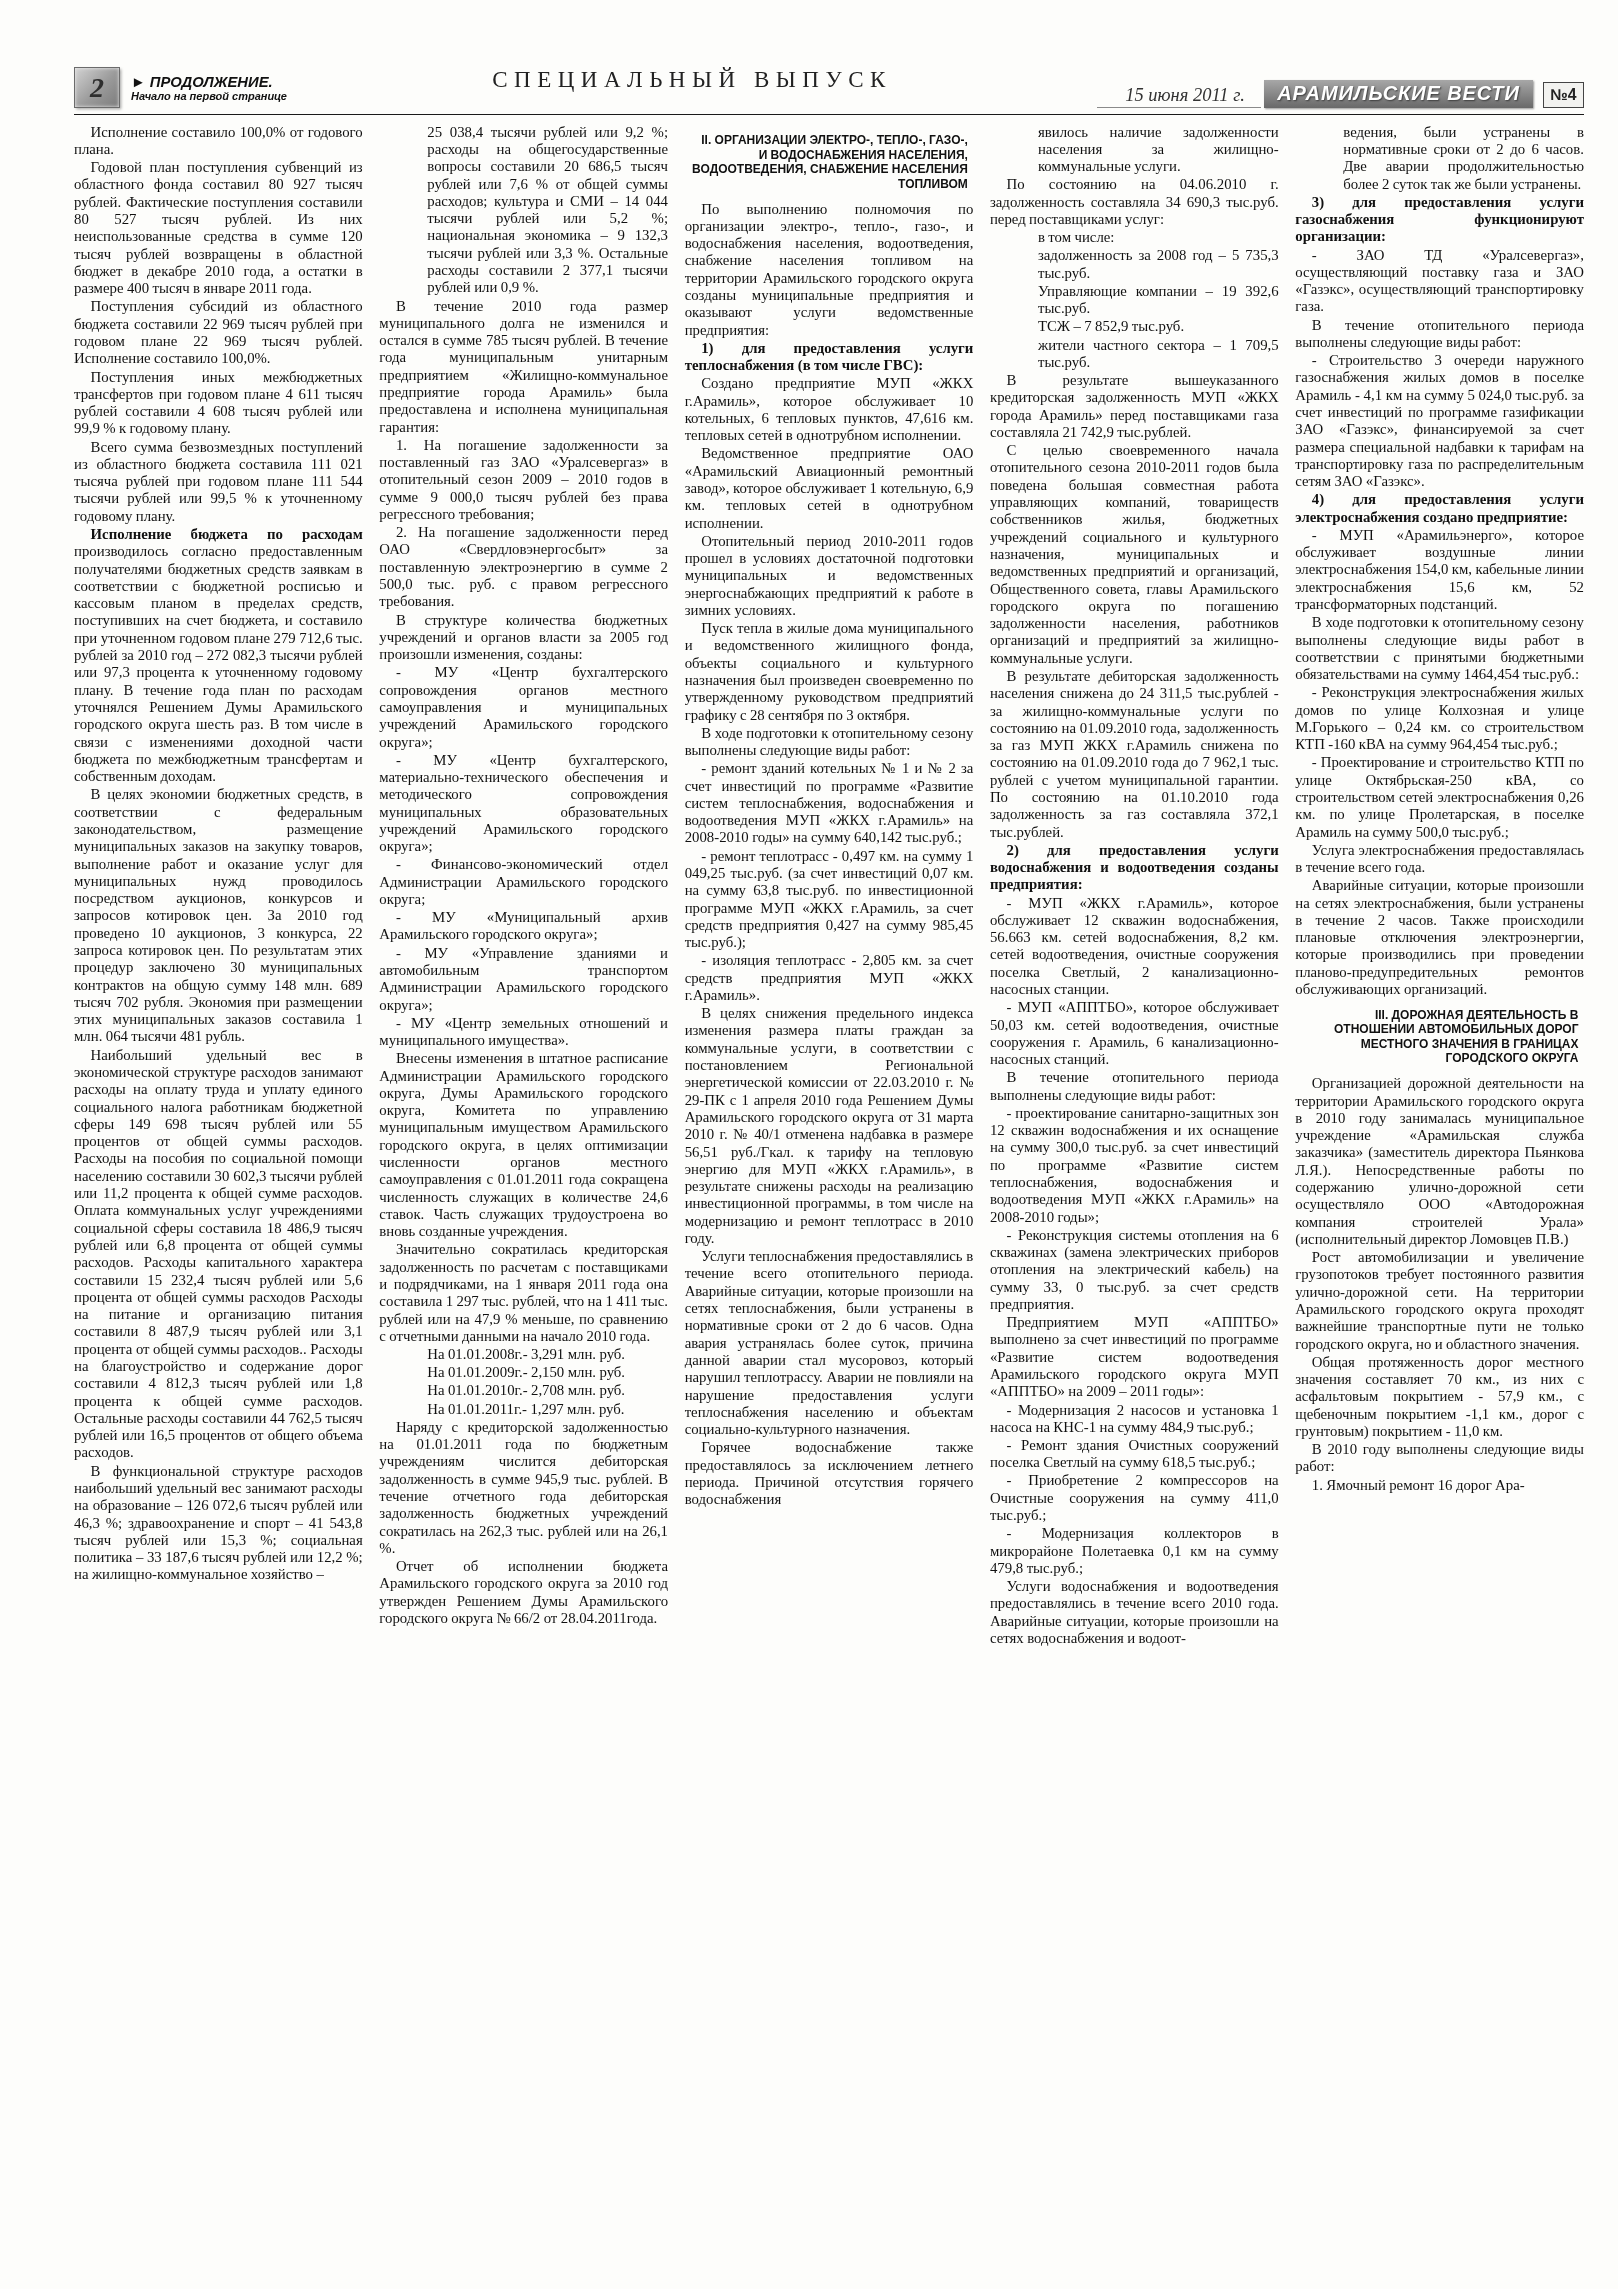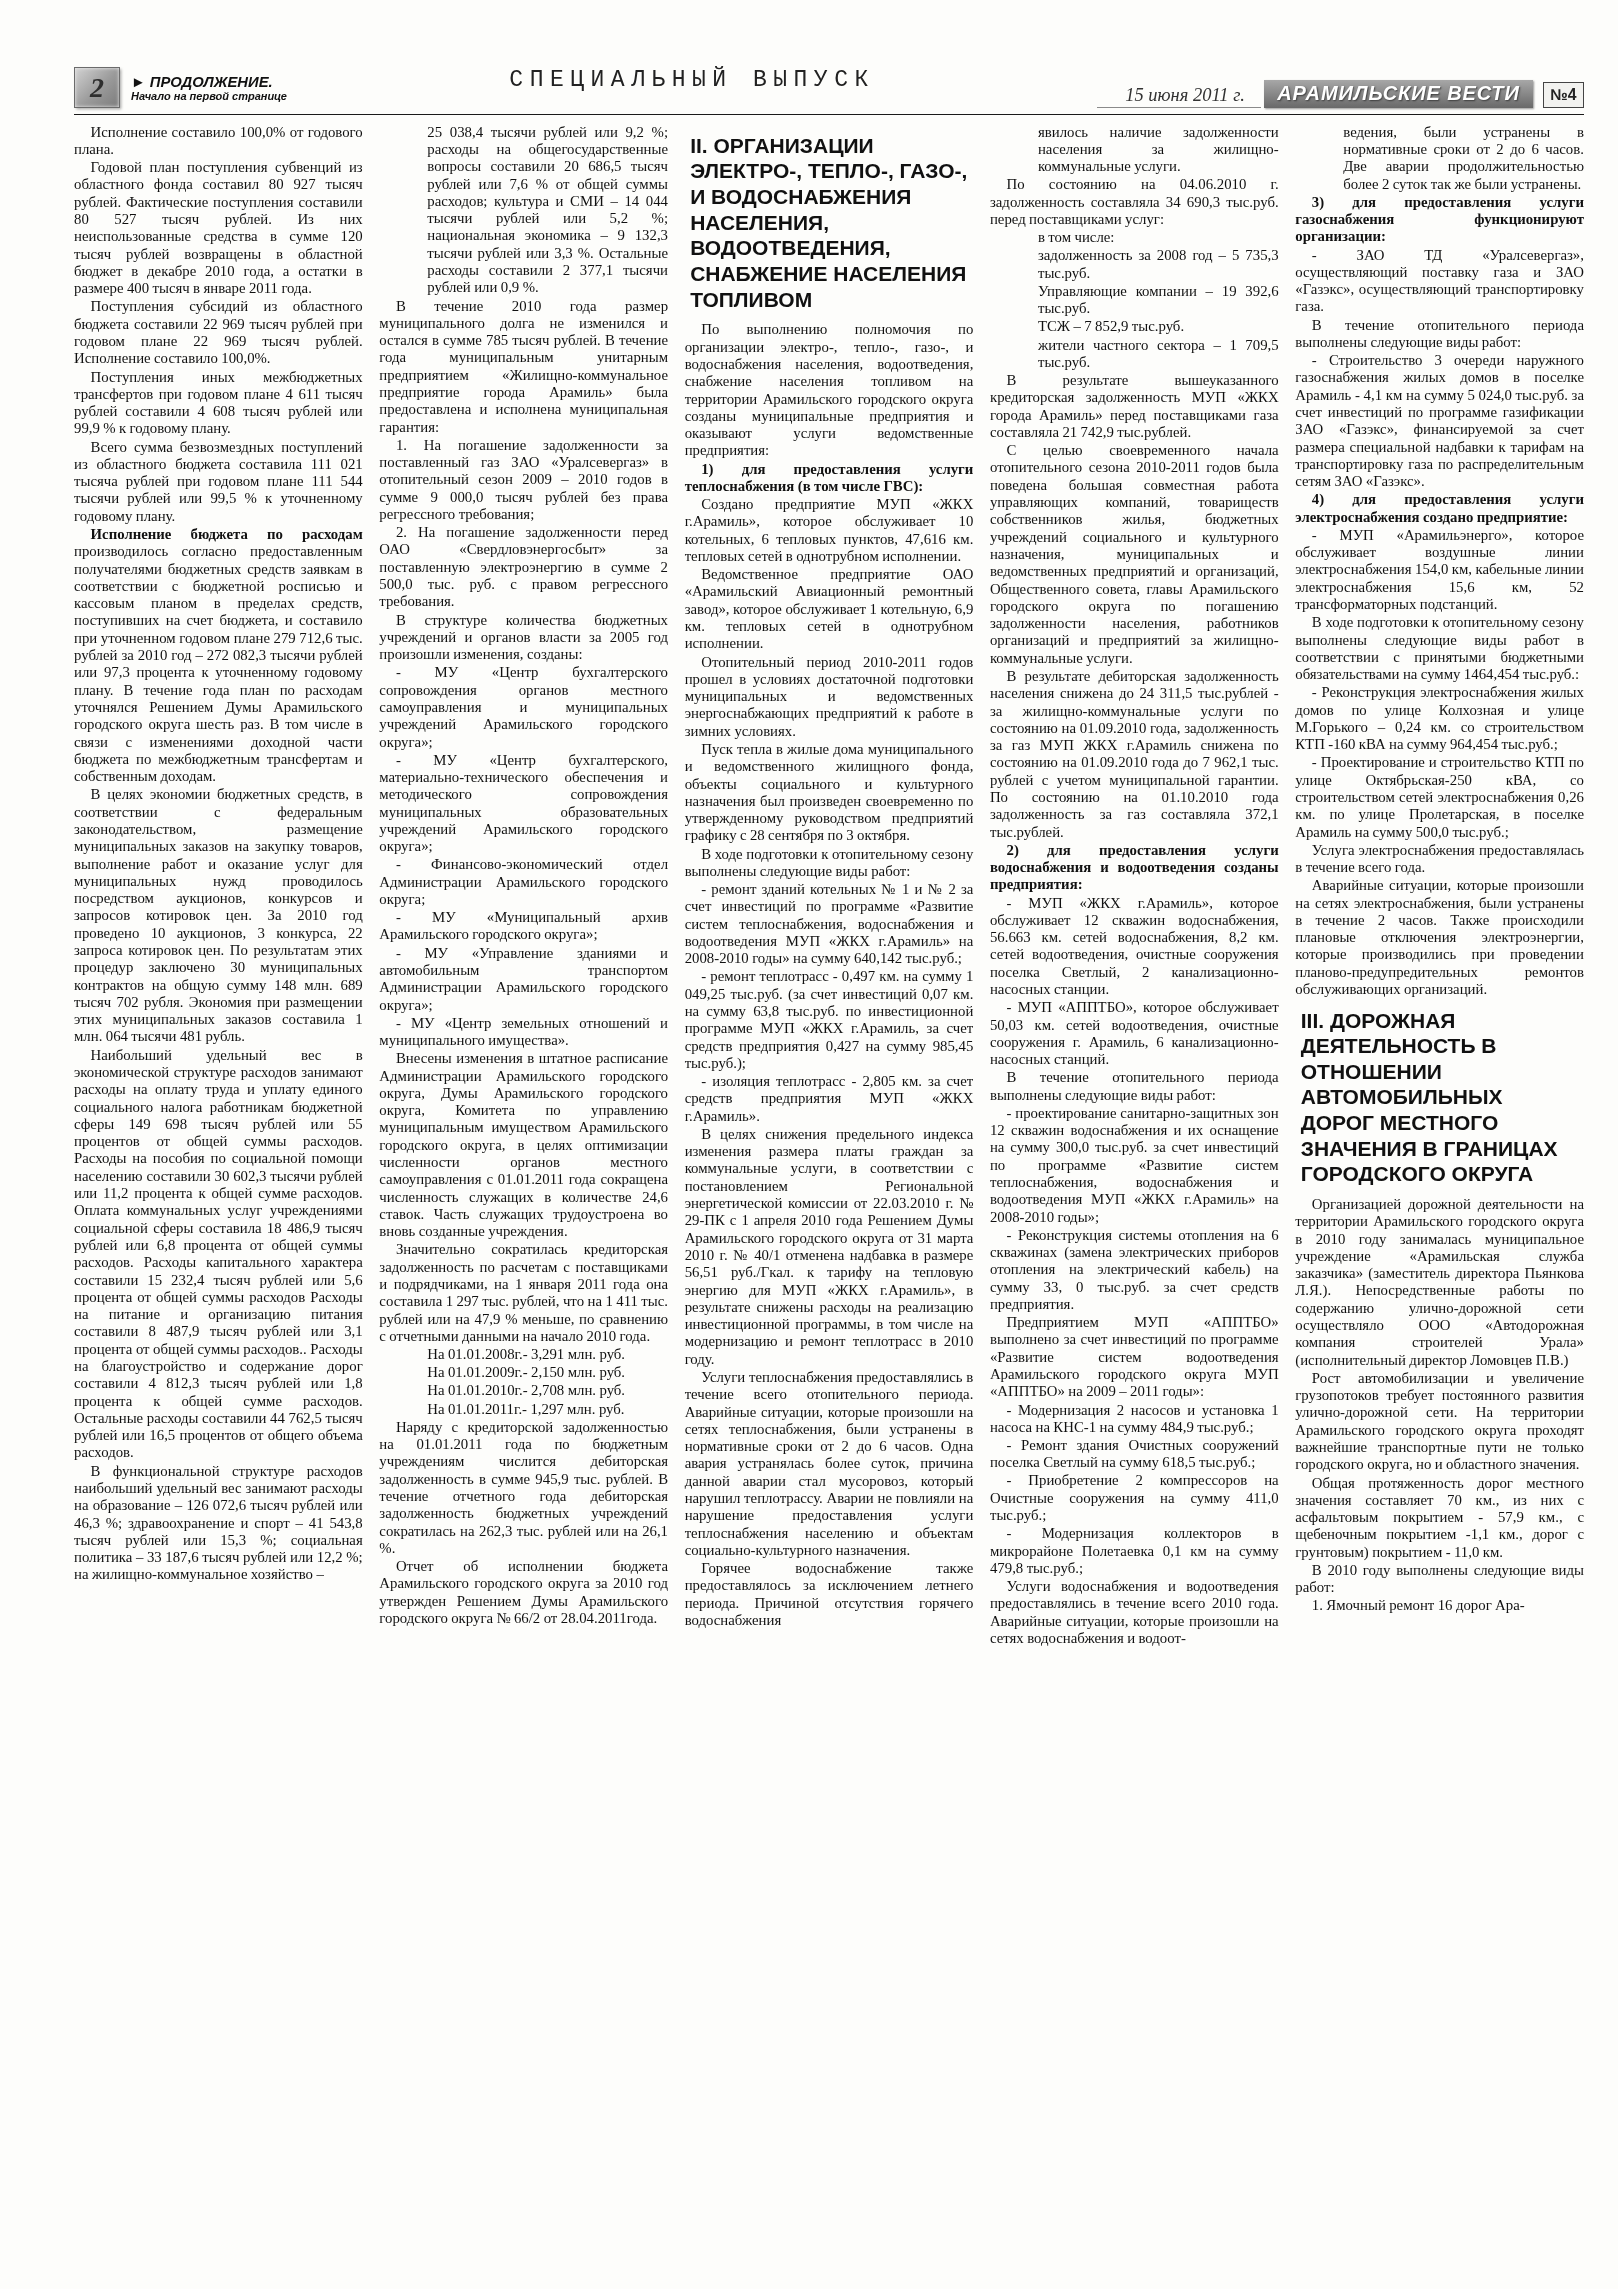--- a/index.html
+++ b/index.html
@@ -18,21 +18,21 @@
   .pagenum{
     width:44px;height:39px;display:flex;align-items:center;justify-content:center;
     background:linear-gradient(135deg,#d2d2d2 0%,#9a9a9a 55%,#7c7c7c 100%);
     border:0.9px solid #6b6b6b;box-shadow:1.8px 1.8px 2.8px rgba(0,0,0,.35), inset 0 0 3.7px #eee;
     font:italic bold 28px "Liberation Serif", serif;color:#2e2e2e;
   }
   .continuation{font-family:"Liberation Sans", sans-serif;}
   .cont-title{font-style:italic;font-weight:bold;font-size:14.8px;}
   .cont-sub{font-style:italic;font-weight:bold;font-size:11px;}
   .center-title{
-    font-family:Liberation Mono, monospace;font-size:23px;letter-spacing:6.5px;
+    font-family:Liberation Serif, serif;font-size:23px;letter-spacing:6.5px;
     color:#222;align-self:center;margin-bottom:1.8px;white-space:nowrap;
   }
   .header-right{display:flex;flex-direction:row;align-items:flex-end;gap:2.8px;}
   .date{
     font:italic 18.5px "Liberation Serif", serif;color:#333;
     border-bottom:1.8px solid #8a8a8a;padding:0 16.6px 0.9px 28px;
   }
   .masthead-row{display:flex;align-items:flex-end;gap:10px;}
   .masthead{
     font:bold italic 20px "Liberation Sans", sans-serif;letter-spacing:0.9px;
@@ -49,21 +49,21 @@
   .col{flex:1 1 0;min-width:0;}
   .col p{
     margin:0 0 0.9px;font-size:14.8px;line-height:1.17;text-align:justify;
     text-indent:16.6px;word-spacing:-0.3px;
   }
   .col p.cont{text-indent:0;margin-left:48px;}
   .col p.b{font-weight:bold;}
   .col p b{font-weight:bold;}
   .col h3.section{
     font-family:"Liberation Sans", sans-serif;font-weight:bold;
-    font-size:21px;line-height:1.22;text-align:left;margin:9.2px 5.5px 9.2px;
+    font-size:12px;line-height:1.22;text-align:right;margin:9.2px 5.5px 9.2px;
   }
 </style>
 </head>
 <body>
 
 <div class="page">
 
   <header class="page-header">
     <div class="header-left">
       <div class="pagenum">2</div>

